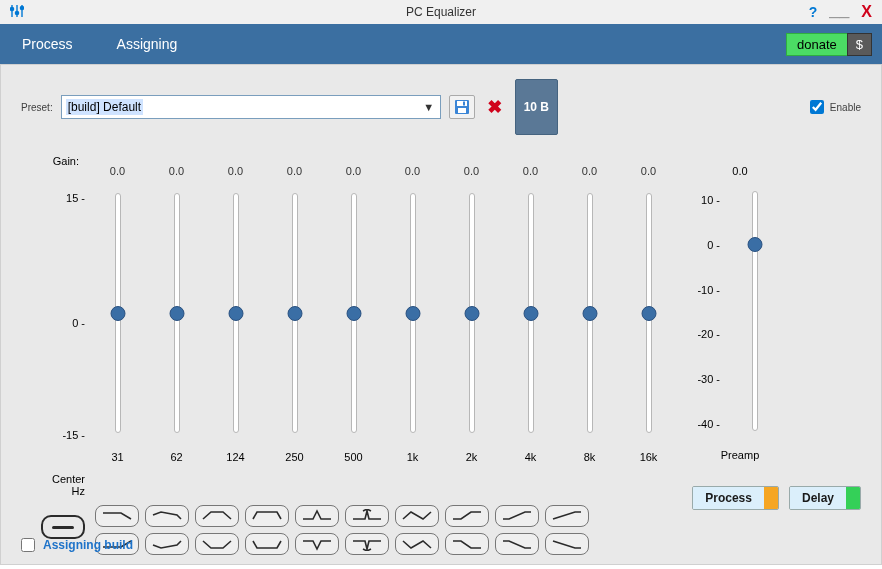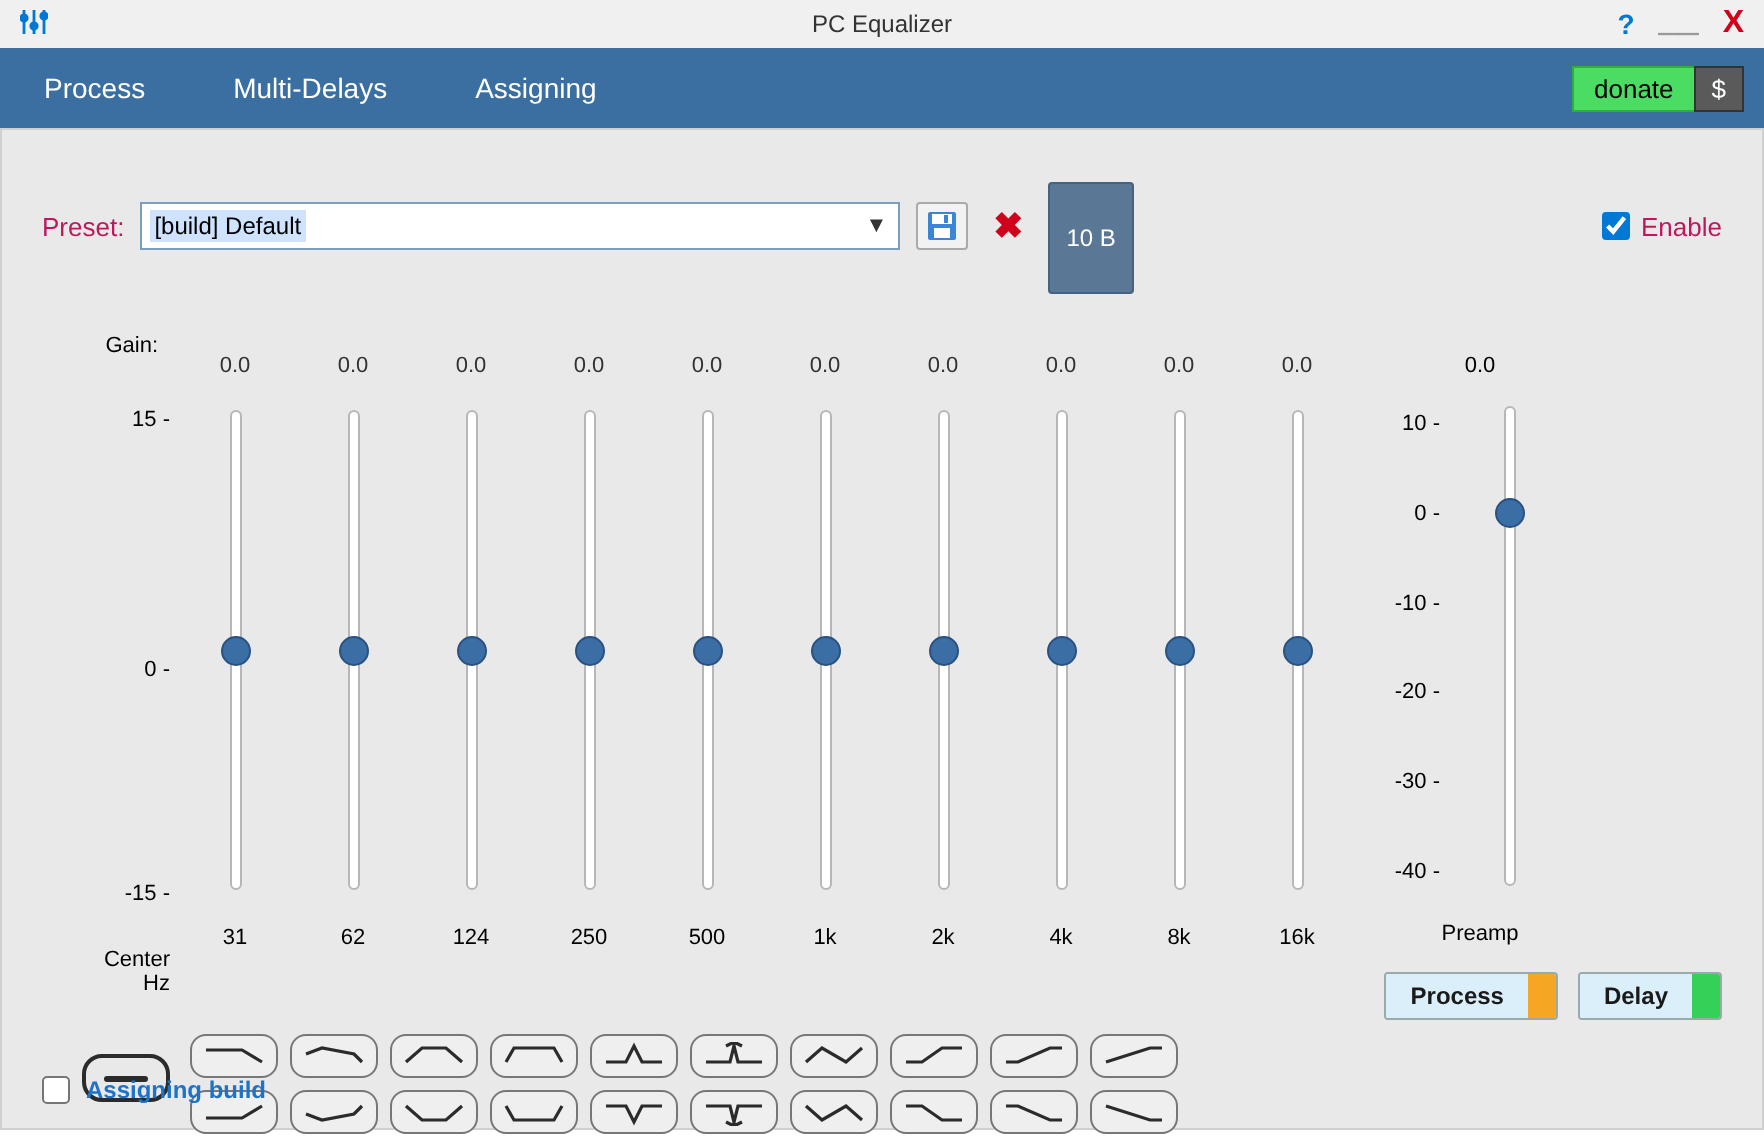--- a/index.html
+++ b/index.html
@@ -13,37 +13,37 @@
   .titlebar .close { color: #d0021b; font-size: 16px; font-weight: bold; }
   .menubar { height: 40px; background: #3b6fa1; display: flex; align-items: stretch; padding-right: 10px; }
   .menubar .tab { display: flex; align-items: center; padding: 0 22px; color: #fff; font-size: 14px; }
   .menubar .tab.active { background: #2f5b86; }
   .menubar .spacer { flex: 1; }
   .menubar .donate { align-self: center; display: flex; align-items: flex-start; }
   .menubar .donate-btn { background: #4bdc64; color: #000; font-size: 13px; padding: 3px 10px; border: 1px solid #2fae40; border-right:none; }
   .menubar .donate-d  { background: #5a5a5a; color: #fff; font-size: 13px; padding: 3px 8px; border: 1px solid #333; }
   .panel { background: #e9e9e9; height: calc(569px - 28px - 40px); padding: 14px 20px 10px 20px; position: relative; border:1px solid #d0d0d0;}
   .row1 { display: flex; align-items: center; gap: 8px; }
-  .lbl { font-size: 13px; color: #be185d; }
+  .lbl { font-size: 10px; color: #404040; }
   .preset-box { width: 380px; height: 24px; border: 1px solid #7a9ebd; background: #fff; display: flex; align-items: center; position: relative; }
   .preset-box .val { flex: 1; padding: 0 4px; font-size: 12px; }
   .preset-box .sel { background: #cfe3ff; display:inline-block; padding:1px 2px;}
   .preset-box .caret { width: 22px; text-align: center; font-size: 11px; color: #333; }
   .iconbtn { width: 26px; height: 24px; border: 1px solid #aaa; background: #f2f2f2; display: flex; align-items: center; justify-content: center; border-radius: 2px; }
   .delx  { color:#d0021b; font-size:18px; font-weight:bold; width:24px; text-align:center;}
-  .tenb  { background:#5a7896; color:#fff; font-size:12px; font-weight:normal; padding:20px 8px; border-radius:2px; border:1px solid #45637f;margin-top:12px;}
+  .tenb  { background:#5a7896; color:#fff; font-size:12px; font-weight:bold; padding:20px 8px; border-radius:2px; border:1px solid #45637f;}
   .row1 .enable { margin-left: auto; display:flex; align-items:center; gap:6px; }
   .enable input { width:14px; height:14px; accent-color:#0078d4;}
 
   .eq-area { margin-top: 20px; display: flex; }
   .leftcol { width: 70px; display: flex; flex-direction: column; align-items: flex-end; position: relative; height: 300px; }
   .leftcol .tick15  { position:absolute; top:5px;   right:6px; font-size:11px; }
   .leftcol .tick0   { position:absolute; top:130px; right:6px; font-size:11px; }
   .leftcol .tickm15 { position:absolute; top:242px; right:6px; font-size:11px; }
-  .leftcol .center  { position:absolute; top:275px; right:6px; font-size:11px; text-align:right; line-height:12px;}
+  .leftcol .center  { position:absolute; top:286px; right:6px; font-size:11px; text-align:right; line-height:12px;}
 
   .bands { display:flex; gap:6px; }
   .band { width:53px; display:flex; flex-direction:column; align-items:center; position:relative; }
   .band .gv { font-size:11px; color:#333; height:18px; margin-bottom:2px; position:relative; top:-22px;}
   .band .track { width:6px; height:240px; background:#fff; border:1px solid #b7b7b7; border-radius:3px; position:relative; margin-top:-14px; }
   .band .thumb { width:15px; height:15px; border-radius:50%; background:#3a6ea5; border:1px solid #2a5180; position:absolute; left:50%; transform:translateX(-50%); }
   .band .freq { font-size:11px; margin-top:18px; }
 
   .side { width:100px; display:flex; flex-direction:column; align-items:center; position:relative; margin-left:15px;}
   .side .gv { font-size:11px; height:18px; position:relative; top:-22px;}
@@ -94,21 +94,20 @@
   <span class="title">PC Equalizer</span>
   <div class="controls">
     <span class="q">?</span>
     <span class="min">__</span>
     <span class="close">X</span>
   </div>
 </div>
 
 <div class="menubar">
     <div class="tab">Process</div>
-    <div class="tab">Multi-Delays</div>
     <div class="tab">Assigning</div>
   <div class="spacer"></div>
   <div class="donate">
     <span class="donate-btn">donate</span>
     <span class="donate-d">$</span>
   </div>
 </div>
 
 <div class="panel">
 

